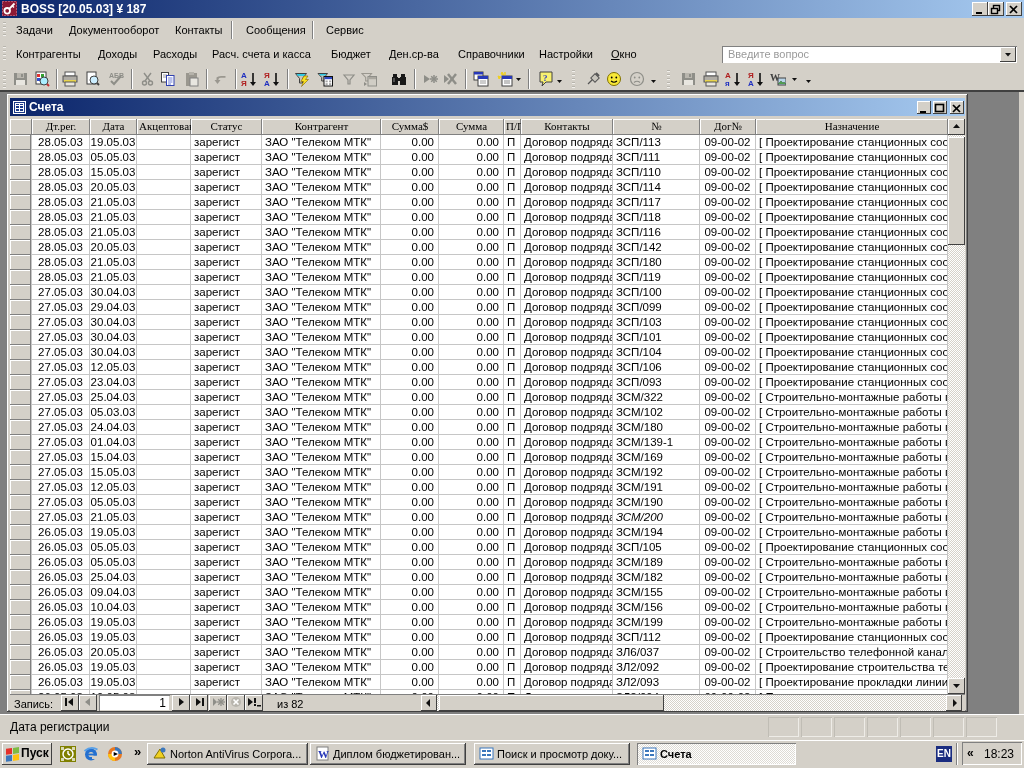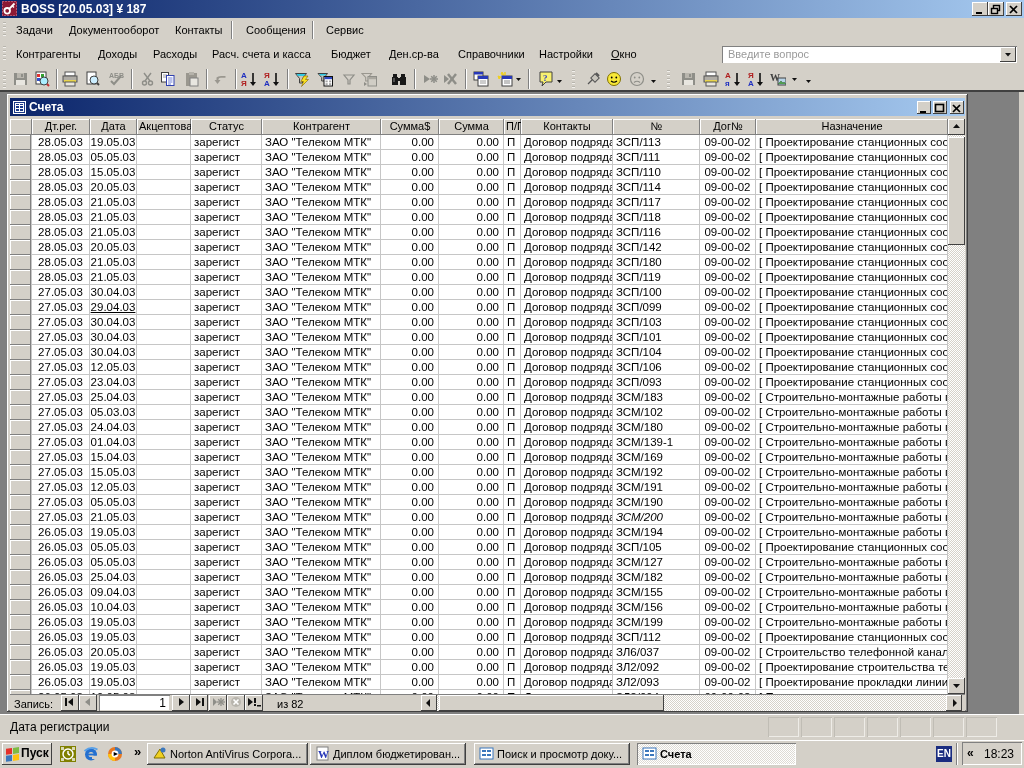--- a/index.html
+++ b/index.html
@@ -1,21 +1,21 @@
 <!DOCTYPE html>
 <html><head><meta charset="utf-8"><style>
 *{margin:0;padding:0;box-sizing:border-box;}
 body{width:1024px;height:768px;overflow:hidden;font-family:"Liberation Sans",sans-serif;background:#d4d0c8;}
 .ab{position:absolute;}
 .out{box-shadow:inset -1px -1px #404040,inset 1px 1px #fff,inset -2px -2px #808080,inset 2px 2px #d4d0c8;}
 .out1{box-shadow:inset -1px -1px #404040,inset 1px 1px #fff;}
 .hdl{width:3px;background:repeating-linear-gradient(180deg,#b8b5ad 0 1px,#f2f0ec 1px 2px,#d4d0c8 2px 4px);}
 .sep{width:2px;background:linear-gradient(90deg,#808080 1px,#fff 1px);}
 .mi{font-size:11px;color:#000;line-height:24px;}
-.th{background:#d4d0c8;box-shadow:inset -1px -1px #808080,inset 1px 1px #fff;font-size:11px;text-align:center;line-height:15px;overflow:hidden;white-space:nowrap;}
+.th{background:#d4d0c8;box-shadow:inset -1px -1px #808080,inset 1px 1px #fff;font-size:11px;text-align:center;line-height:15px;overflow:hidden;white-space:nowrap;font-family:Liberation Serif, serif;}
 .row{position:absolute;display:flex;height:15px;font-size:11.5px;line-height:14px;white-space:nowrap;}
 .c{border-right:1px solid #c6c6c6;border-bottom:1px solid #c6c6c6;overflow:hidden;height:15px;background:#fff;padding:0 3px;}
 .sel{background:#d4d0c8;box-shadow:inset -1px -1px #808080,inset 1px 1px #fff;border-bottom:none;}
 .ce{text-align:center;padding:0;}.re{text-align:right;padding-right:4px;}
 .tbtn{position:absolute;top:743px;height:22px;background:#d4d0c8;box-shadow:inset -1px -1px #404040,inset 1px 1px #fff,inset -2px -2px #808080;font-size:11px;line-height:19px;white-space:nowrap;overflow:hidden;padding:2px 4px;}
 .nav{position:absolute;top:695px;width:18px;height:16px;background:#d4d0c8;box-shadow:inset -1px -1px #404040,inset 1px 1px #fff;text-align:center;}
 .dith{background:repeating-conic-gradient(#ffffff 0% 25%, #d6d2ca 25% 50%) 0 0/2px 2px;}
 </style></head><body>
 <div class="ab" style="left:0;top:0;width:1024px;height:18px;background:linear-gradient(90deg,#0a246a,#a6caf0);"></div>
 <div class="ab" style="left:2px;top:1px;"><svg width="15" height="15" viewBox="0 0 15 15" style="">
@@ -469,21 +469,21 @@
 <div class="c re" style="width:65px;">0.00</div>
 <div class="c" style="width:17px;">П</div>
 <div class="c" style="width:92px;">Договор подряда</div>
 <div class="c" style="width:87px;">ЗСП/100</div>
 <div class="c ce" style="width:56px;">09-00-02</div>
 <div class="c" style="width:192px;">[ Проектирование станционных сооружений</div>
 </div>
 <div class="row" style="left:10px;top:300px;">
 <div class="c sel" style="width:22px;"></div>
 <div class="c ce" style="width:58px;">27.05.03</div>
-<div class="c ce" style="width:47px;text-decoration:underline;">29.04.03</div>
+<div class="c ce" style="width:47px;">29.04.03</div>
 <div class="c" style="width:54px;"></div>
 <div class="c" style="width:71px;">зарегист</div>
 <div class="c" style="width:119px;">ЗАО "Телеком МТК"</div>
 <div class="c re" style="width:58px;">0.00</div>
 <div class="c re" style="width:65px;">0.00</div>
 <div class="c" style="width:17px;">П</div>
 <div class="c" style="width:92px;">Договор подряда</div>
 <div class="c" style="width:87px;">ЗСП/099</div>
 <div class="c ce" style="width:56px;">09-00-02</div>
 <div class="c" style="width:192px;">[ Проектирование станционных сооружений</div>
@@ -567,21 +567,21 @@
 <div class="c sel" style="width:22px;"></div>
 <div class="c ce" style="width:58px;">27.05.03</div>
 <div class="c ce" style="width:47px;">25.04.03</div>
 <div class="c" style="width:54px;"></div>
 <div class="c" style="width:71px;">зарегист</div>
 <div class="c" style="width:119px;">ЗАО "Телеком МТК"</div>
 <div class="c re" style="width:58px;">0.00</div>
 <div class="c re" style="width:65px;">0.00</div>
 <div class="c" style="width:17px;">П</div>
 <div class="c" style="width:92px;">Договор подряда</div>
-<div class="c" style="width:87px;">ЗСМ/183</div>
+<div class="c" style="width:87px;">ЗСМ/322</div>
 <div class="c ce" style="width:56px;">09-00-02</div>
 <div class="c" style="width:192px;">[ Строительно-монтажные работы по строительству</div>
 </div>
 <div class="row" style="left:10px;top:405px;">
 <div class="c sel" style="width:22px;"></div>
 <div class="c ce" style="width:58px;">27.05.03</div>
 <div class="c ce" style="width:47px;">05.03.03</div>
 <div class="c" style="width:54px;"></div>
 <div class="c" style="width:71px;">зарегист</div>
 <div class="c" style="width:119px;">ЗАО "Телеком МТК"</div>
@@ -732,21 +732,21 @@
 <div class="c sel" style="width:22px;"></div>
 <div class="c ce" style="width:58px;">26.05.03</div>
 <div class="c ce" style="width:47px;">05.05.03</div>
 <div class="c" style="width:54px;"></div>
 <div class="c" style="width:71px;">зарегист</div>
 <div class="c" style="width:119px;">ЗАО "Телеком МТК"</div>
 <div class="c re" style="width:58px;">0.00</div>
 <div class="c re" style="width:65px;">0.00</div>
 <div class="c" style="width:17px;">П</div>
 <div class="c" style="width:92px;">Договор подряда</div>
-<div class="c" style="width:87px;">ЗСМ/127</div>
+<div class="c" style="width:87px;">ЗСМ/189</div>
 <div class="c ce" style="width:56px;">09-00-02</div>
 <div class="c" style="width:192px;">[ Строительно-монтажные работы по строительству</div>
 </div>
 <div class="row" style="left:10px;top:570px;">
 <div class="c sel" style="width:22px;"></div>
 <div class="c ce" style="width:58px;">26.05.03</div>
 <div class="c ce" style="width:47px;">25.04.03</div>
 <div class="c" style="width:54px;"></div>
 <div class="c" style="width:71px;">зарегист</div>
 <div class="c" style="width:119px;">ЗАО "Телеком МТК"</div>

